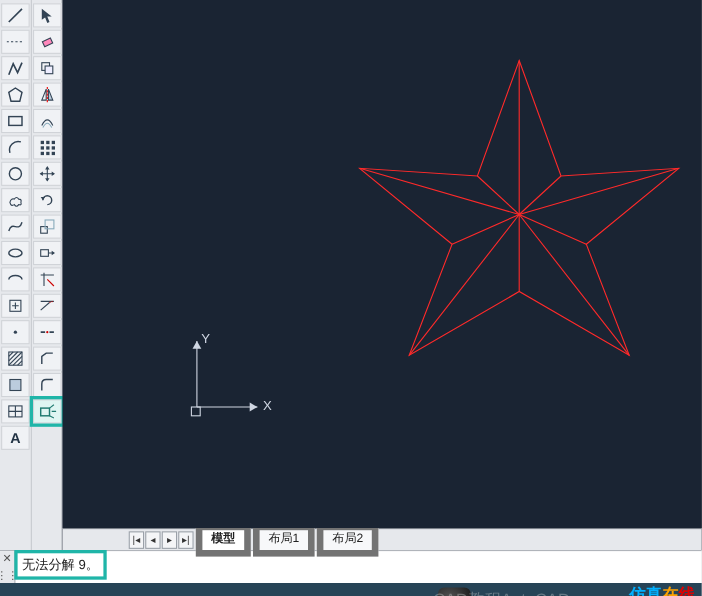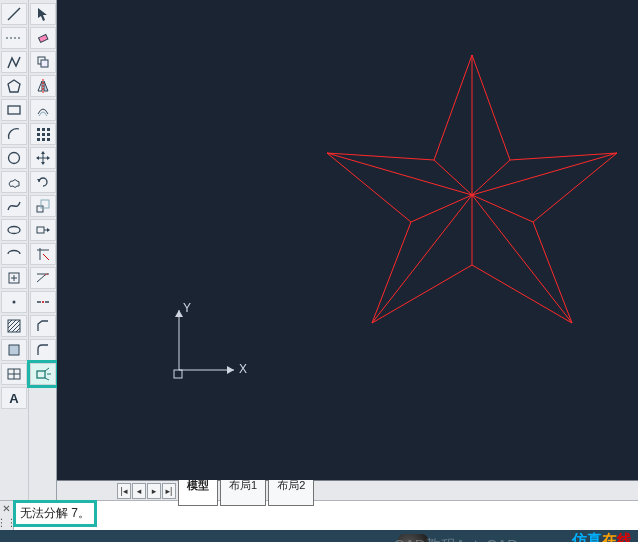--- a/index.html
+++ b/index.html
@@ -106,21 +106,21 @@
     justify-content: center;
     cursor: pointer;
     font-size: 9px;
     color: #333;
   }
   .tab {
     padding: 0 8px;
     height: 30px;
     line-height: 17px;
     background: #f7f8fa;
-    border: 1px solid #737373;
+    border: 6px solid #737373;
     margin-left: 1px;
     cursor: pointer;
   }
   .tab.active {
     background: #ffffff;
     font-weight: bold;
   }
   .cmd-area {
     height: 30px;
     background: #ffffff;
@@ -442,21 +442,21 @@
     </div>
   </div>
 </div>
 
 <div class="cmd-area">
   <div class="cmd-left">
     <div class="cmd-left-btn">✕</div>
     <div class="cmd-left-btn">⋮⋮</div>
   </div>
   <div class="cmd-text">
-    <span class="cmd-highlight">无法分解 7。</span>
+    <span class="cmd-highlight">无法分解 9。</span>
   </div>
 </div>
 
 <div class="bottom-decor">
   <div class="wechat">
     <svg width="20" height="20">
         <circle cx="7" cy="9" r="5" fill="#ddd"></circle>
         <circle cx="13" cy="12" r="4" fill="#ddd"></circle>
         <circle cx="5" cy="8" r="0.8" fill="#333"></circle>
         <circle cx="9" cy="8" r="0.8" fill="#333"></circle>

